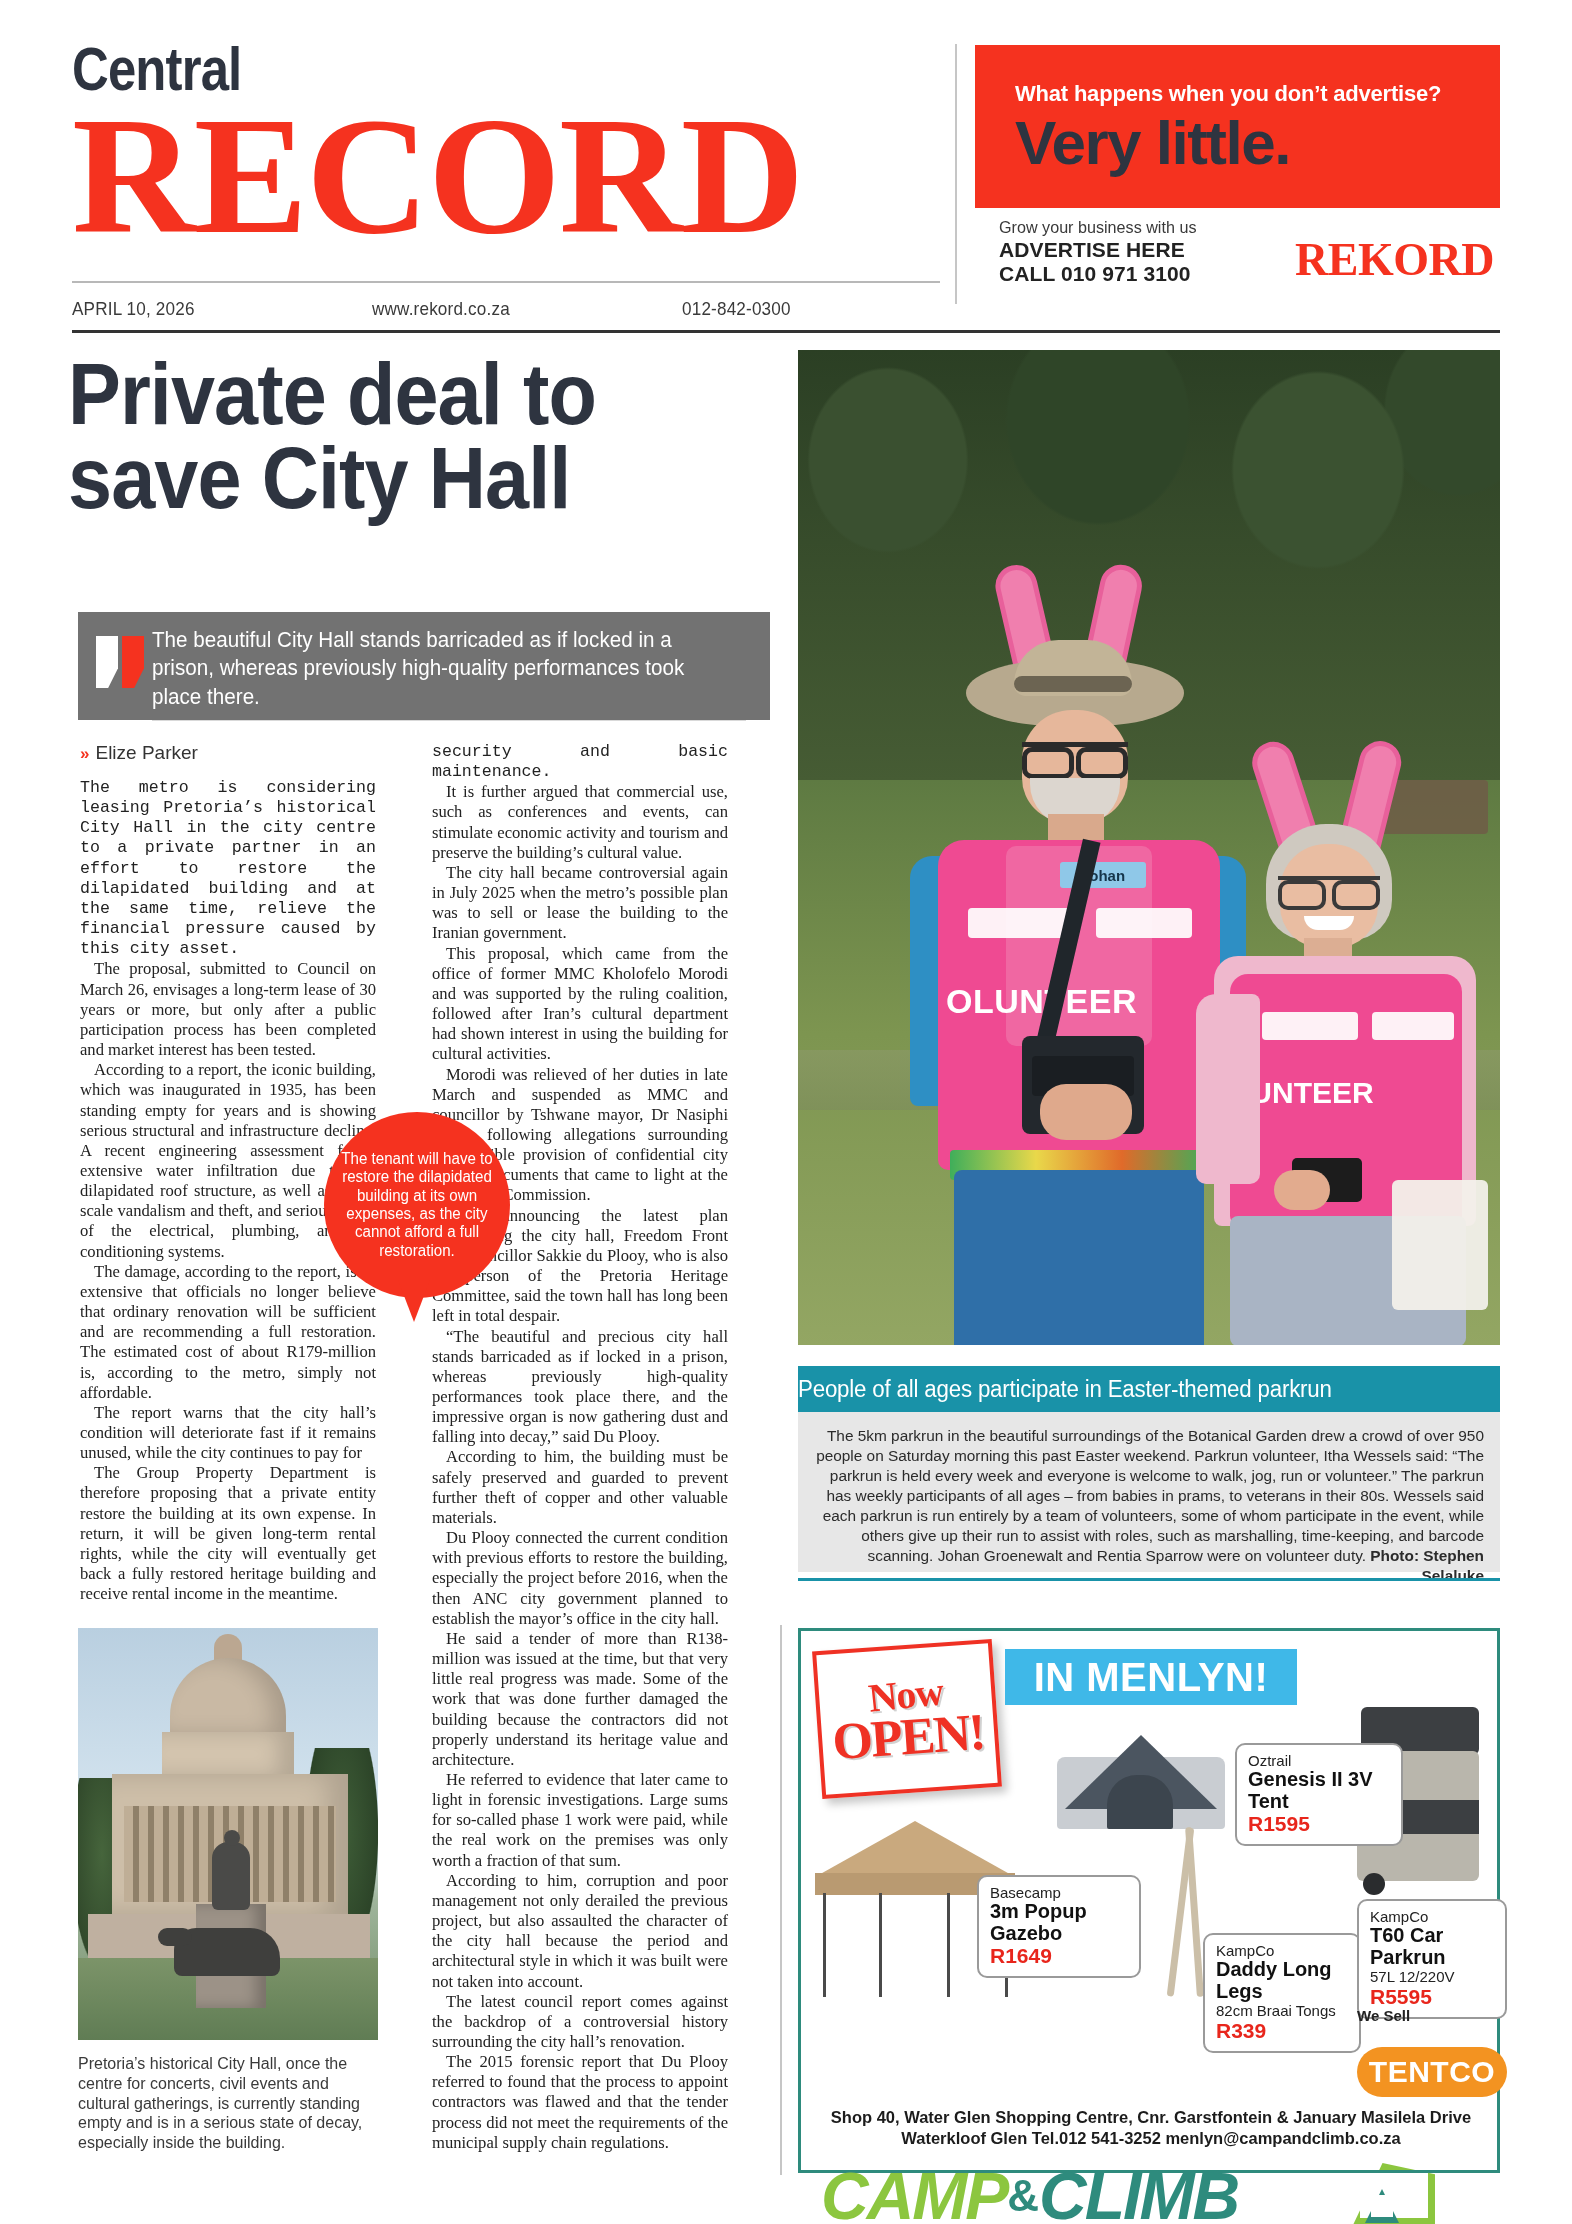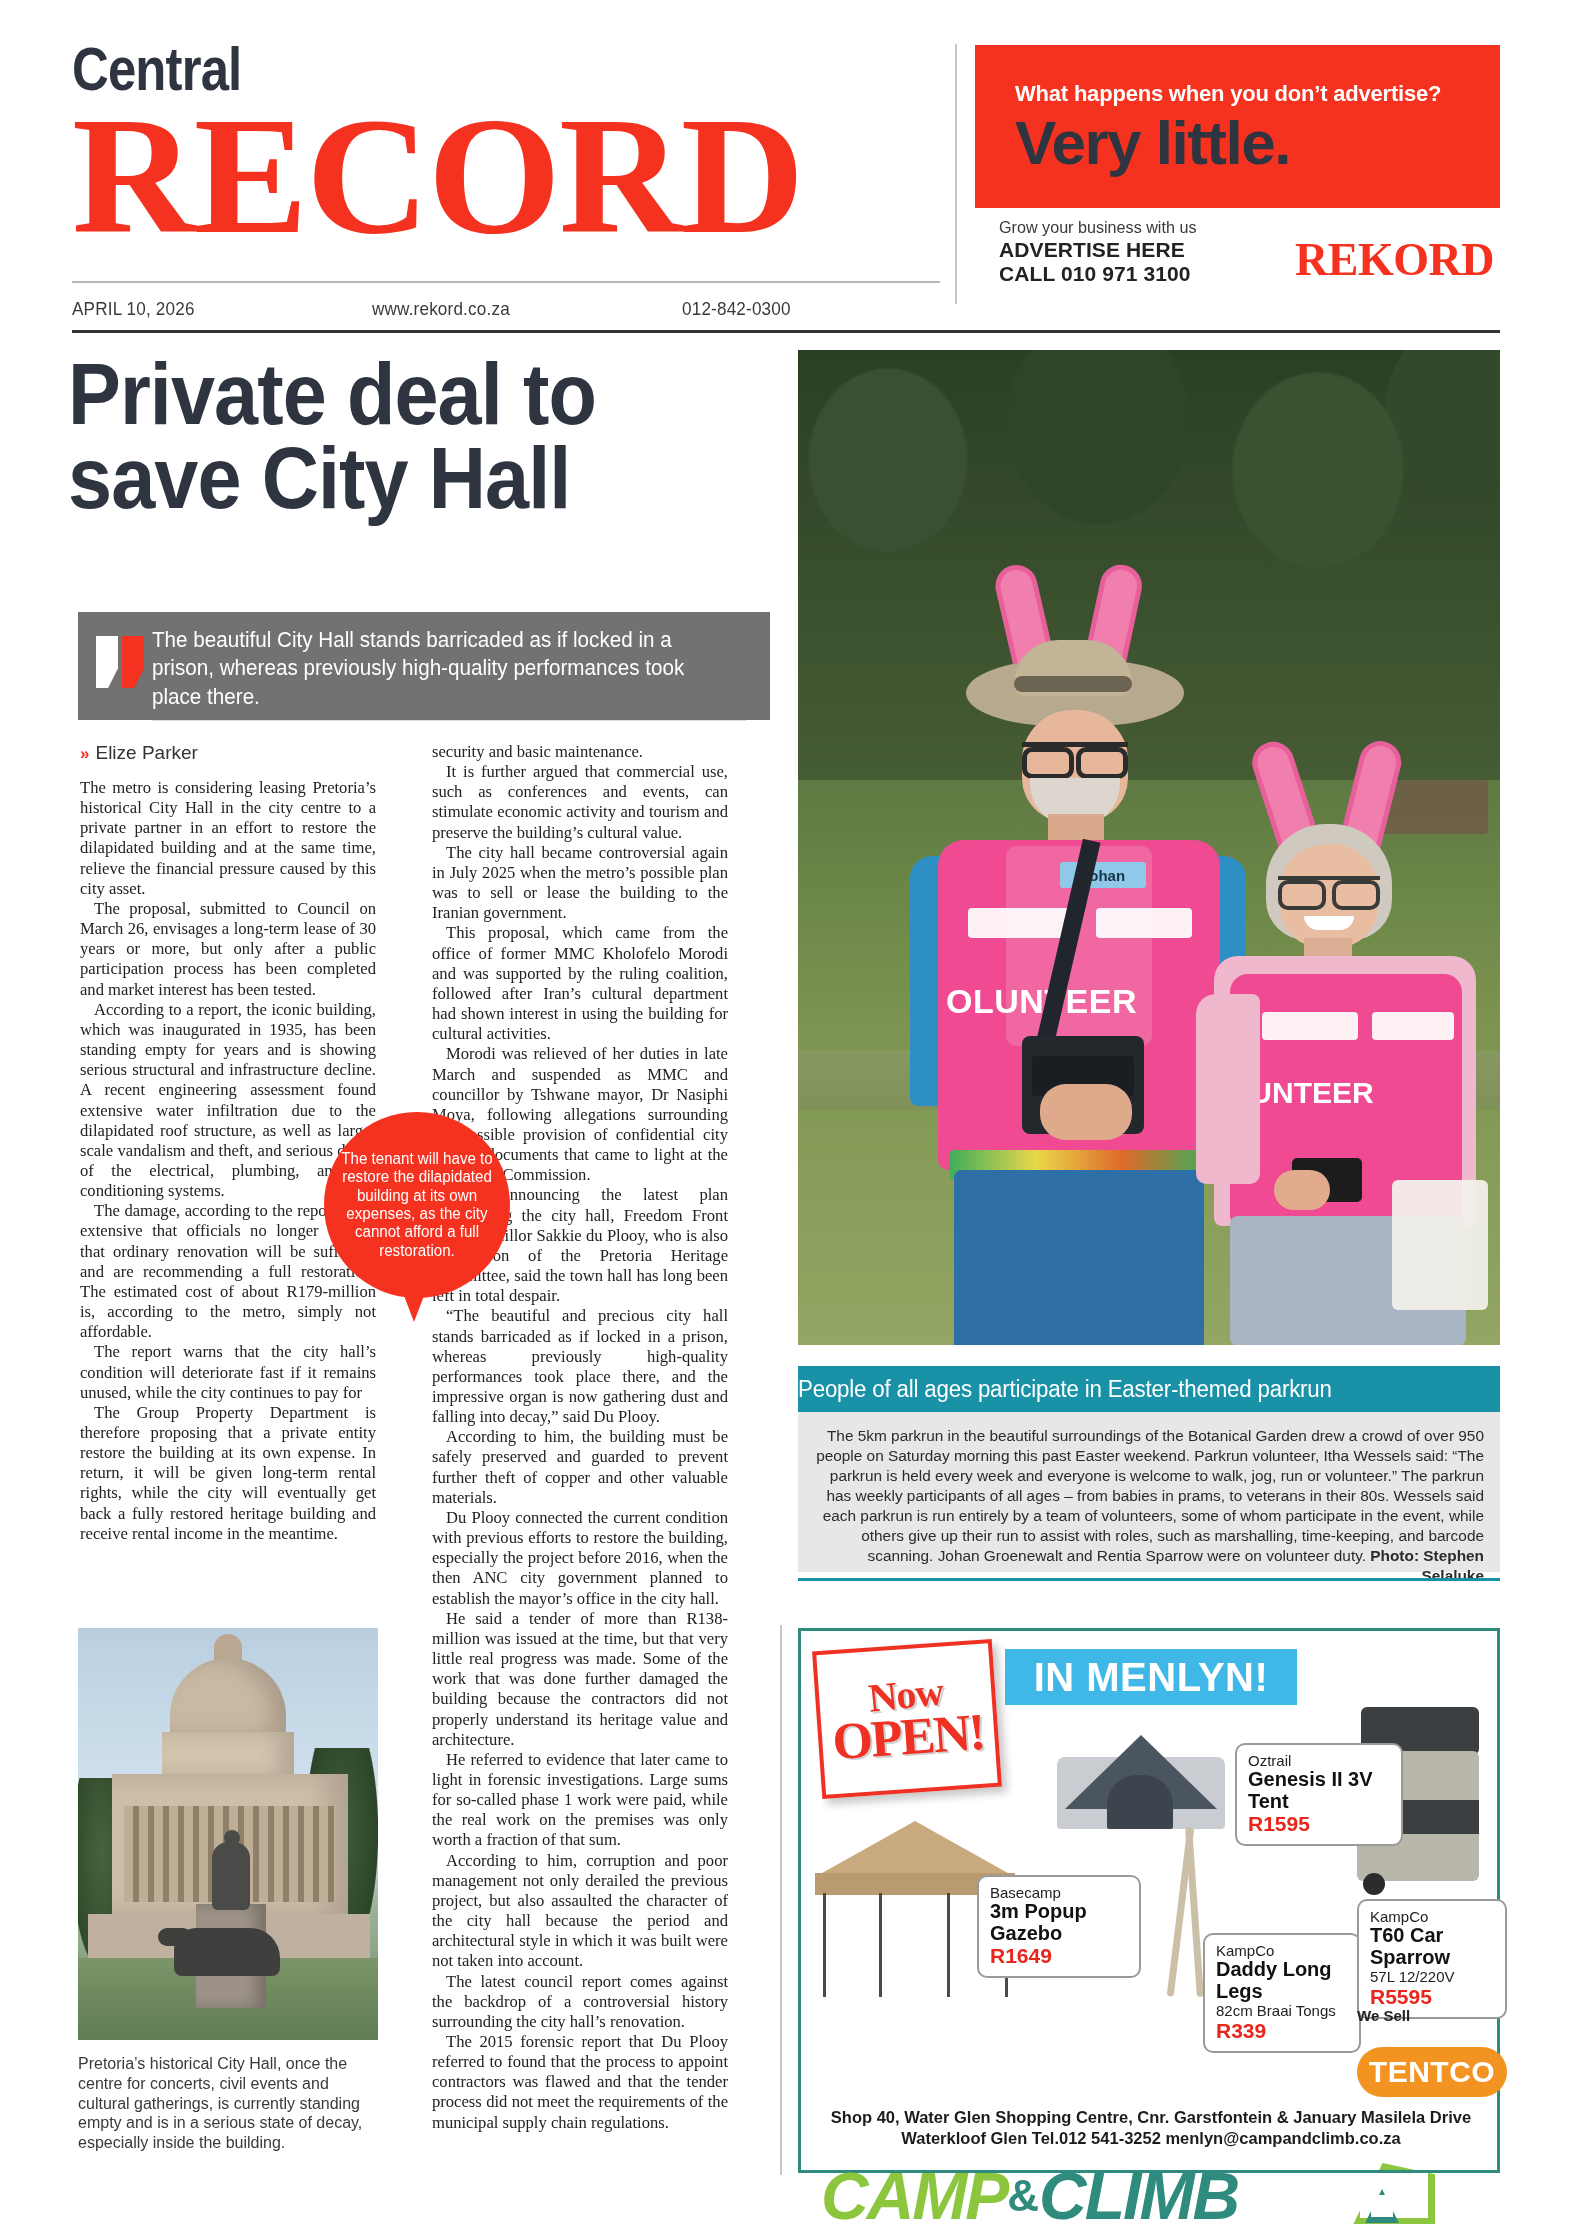--- a/index.html
+++ b/index.html
@@ -79,21 +79,21 @@
   .pq-attr { color:#fff; font-size:14px; font-weight:700; text-align:center;
              letter-spacing:-0.1px; transform:scaleX(0.95); }
 
   
   .byline { position:absolute; left:80px; top:742px; font-size:19px; color:#333; }
   .byline .chev { color:#f5321f; font-weight:700; margin-right:6px; font-size:17px; }
 
   .col { position:absolute; font-family:"Liberation Serif", serif;
          font-size:16.6px; line-height:1.215; color:#222; text-align:justify; }
   .col p { text-indent:14px; }
-  .col p:first-child { text-indent:0; }
+  .col p:first-child { text-indent:0;font-family:Liberation Mono, monospace; }
   .col-1 { left:80px; top:778px; width:296px; }
   .col-2 { left:432px; top:742px; width:296px; }
 
   
   .bubble { position:absolute; left:324px; top:1112px; width:186px; height:186px;
             background:#f5321f; border-radius:50%; z-index:5;
             display:flex; align-items:center; justify-content:center; }
   .bubble-txt { color:#fff; font-size:15.6px; line-height:1.18; text-align:center;
                 padding:0 8px; transform:scaleX(0.97); }
   .bubble-tail { position:absolute; left:398px; top:1280px; width:0; height:0;
@@ -555,21 +555,21 @@
       <div class="price">R1649</div>
     </div>
     <div class="pcard card-tongs">
       <div class="brand">KampCo</div>
       <div class="name">Daddy Long Legs</div>
       <div class="sub">82cm Braai Tongs</div>
       <div class="price">R339</div>
     </div>
     <div class="pcard card-fridge">
       <div class="brand">KampCo</div>
-      <div class="name">T60 Car Sparrow</div>
+      <div class="name">T60 Car Parkrun</div>
       <div class="sub">57L 12/220V</div>
       <div class="price">R5595</div>
     </div>
 
     <div class="wesell">We Sell</div>
     <div class="tentco">
       <span>TENTCO</span>
     </div>
 
     <div class="cc-addr">

